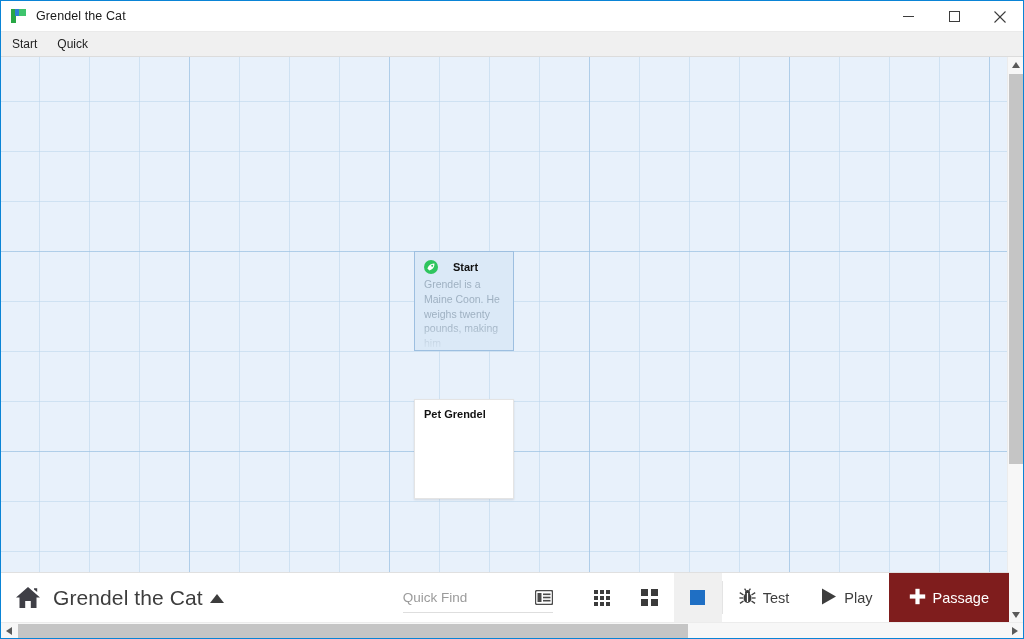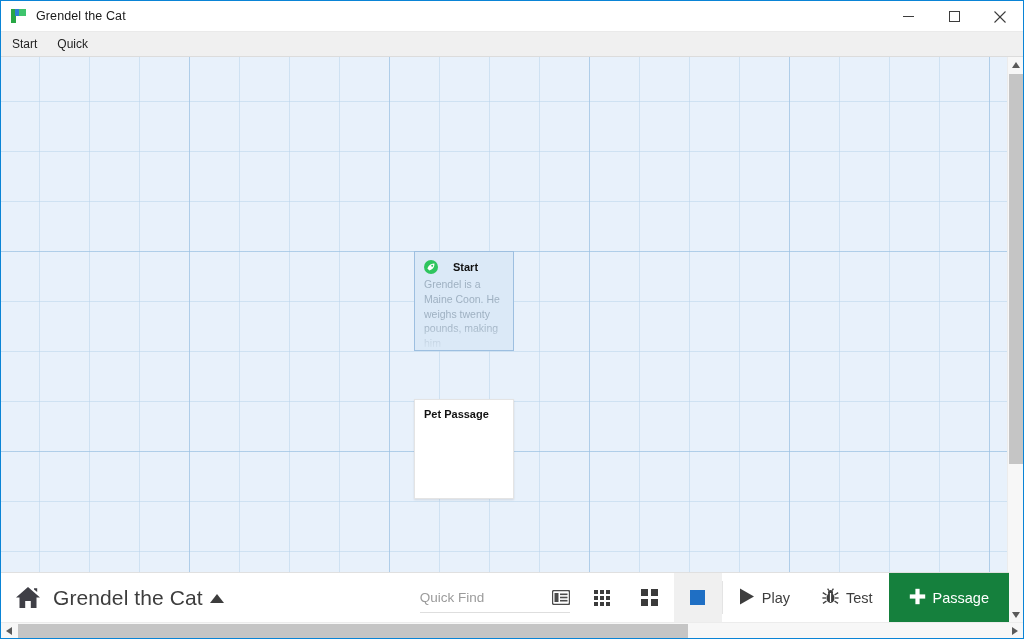--- a/index.html
+++ b/index.html
@@ -188,21 +188,21 @@
     white-space: nowrap; letter-spacing: 0.1px;
   }
   .caret-up { margin-left: 7px; display: inline-flex; vertical-align: middle; }
 
   .tool-spacer { flex: 1 1 auto; }
 
   .quickfind {
     display: flex; align-items: center;
     width: 150px; height: 30px;
     border-bottom: 1px solid #dedede;
-    align-self: center; margin-right: 8px;
+    align-self: center; margin-right: 25px;
   }
   .qf-input {
     border: 0; outline: 0; background: transparent;
     font-family: "Liberation Sans", sans-serif;
     font-size: 13.5px; color: #333; width: 110px;
   }
   .qf-input::placeholder { color: #9b9b9b; }
   .qf-icon { margin-left: auto; color: #4a4a4a; display: flex; }
 
   .tool-btn {
@@ -223,21 +223,21 @@
     margin: 8px 0; align-self: stretch;
   }
 
   .labeled-btn {
     display: flex; align-items: center; gap: 7px;
     padding: 0 16px; font-size: 14.5px; color: #3d3d3d;
     white-space: nowrap;
   }
   .passage-btn {
     display: flex; align-items: center; gap: 7px;
-    padding: 0 20px; background: #15803d; color: #ffffff;
+    padding: 0 20px; background: #7f1d1d; color: #ffffff;
     font-size: 14.5px; white-space: nowrap;
   }
 </style>
 </head>
 <body>
 
 <div id="app">
 
   <div class="titlebar">
     <div class="tb-icon">
@@ -287,21 +287,21 @@
           </svg>
         </span>
         <span class="p-title">Start</span>
       </div>
       <div class="p-body">Grendel is a Maine Coon. He weighs twenty pounds, making him</div>
       <div class="fadeout"></div>
     </div>
 
     <div class="passage plain" style="left:413px; top:342px;">
       <div class="p-head">
-        <span class="p-title">Pet Passage</span>
+        <span class="p-title">Pet Grendel</span>
       </div>
       <div class="fadeout"></div>
     </div>
   </div>
 
   <div class="vscroll">
     <div class="arrow-up">
       <svg width="8" height="6" viewBox="0 0 8 6">
           <polygon points="4,0 8,6 0,6" fill="#5a5a5a"></polygon>
         </svg>
@@ -368,49 +368,49 @@
           <i></i>
           <i></i>
       </span>
     </div>
 
     <div class="tool-btn active">
       <span class="sq-blue"></span>
     </div>
 
     <div class="sep"></div>
-
-    <div class="labeled-btn">
-      <span>
-        <svg width="16" height="17" viewBox="0 0 16 17">
-            <polygon points="1,0.5 15,8.5 1,16.5" fill="#3d3d3d"></polygon>
-          </svg>
-      </span>
-      <span>Play</span>
-    </div>
 
     <div class="labeled-btn">
       <span>
         <svg width="17" height="17" viewBox="0 0 17 17">
           <ellipse cx="8.5" cy="10" rx="4" ry="5" fill="#3d3d3d"></ellipse>
           <circle cx="8.5" cy="4.6" r="2.5" fill="#3d3d3d"></circle>
           <rect x="7.9" y="5" width="1.2" height="9" fill="#ffffff"></rect>
           <line x1="4.5" y1="7" x2="0.8" y2="4.6" stroke="#3d3d3d" stroke-width="1.3"></line>
           <line x1="12.5" y1="7" x2="16.2" y2="4.6" stroke="#3d3d3d" stroke-width="1.3"></line>
           <line x1="4" y1="10" x2="0.4" y2="10" stroke="#3d3d3d" stroke-width="1.3"></line>
           <line x1="13" y1="10" x2="16.6" y2="10" stroke="#3d3d3d" stroke-width="1.3"></line>
           <line x1="4.5" y1="13" x2="1" y2="15.4" stroke="#3d3d3d" stroke-width="1.3"></line>
           <line x1="12.5" y1="13" x2="16" y2="15.4" stroke="#3d3d3d" stroke-width="1.3"></line>
           <line x1="6.9" y1="2.6" x2="5.6" y2="0.6" stroke="#3d3d3d" stroke-width="1.3"></line>
           <line x1="10.1" y1="2.6" x2="11.4" y2="0.6" stroke="#3d3d3d" stroke-width="1.3"></line>
         </svg>
       </span>
       <span>Test</span>
     </div>
 
+    <div class="labeled-btn">
+      <span>
+        <svg width="16" height="17" viewBox="0 0 16 17">
+            <polygon points="1,0.5 15,8.5 1,16.5" fill="#3d3d3d"></polygon>
+          </svg>
+      </span>
+      <span>Play</span>
+    </div>
+
     <div class="passage-btn">
       <span>
         <svg width="17" height="17" viewBox="0 0 17 17">
           <rect x="6.4" y="0.8" width="4.2" height="15.4" fill="#ffffff"></rect>
           <rect x="0.8" y="6.4" width="15.4" height="4.2" fill="#ffffff"></rect>
         </svg>
       </span>
       <span>Passage</span>
     </div>
   </div>

